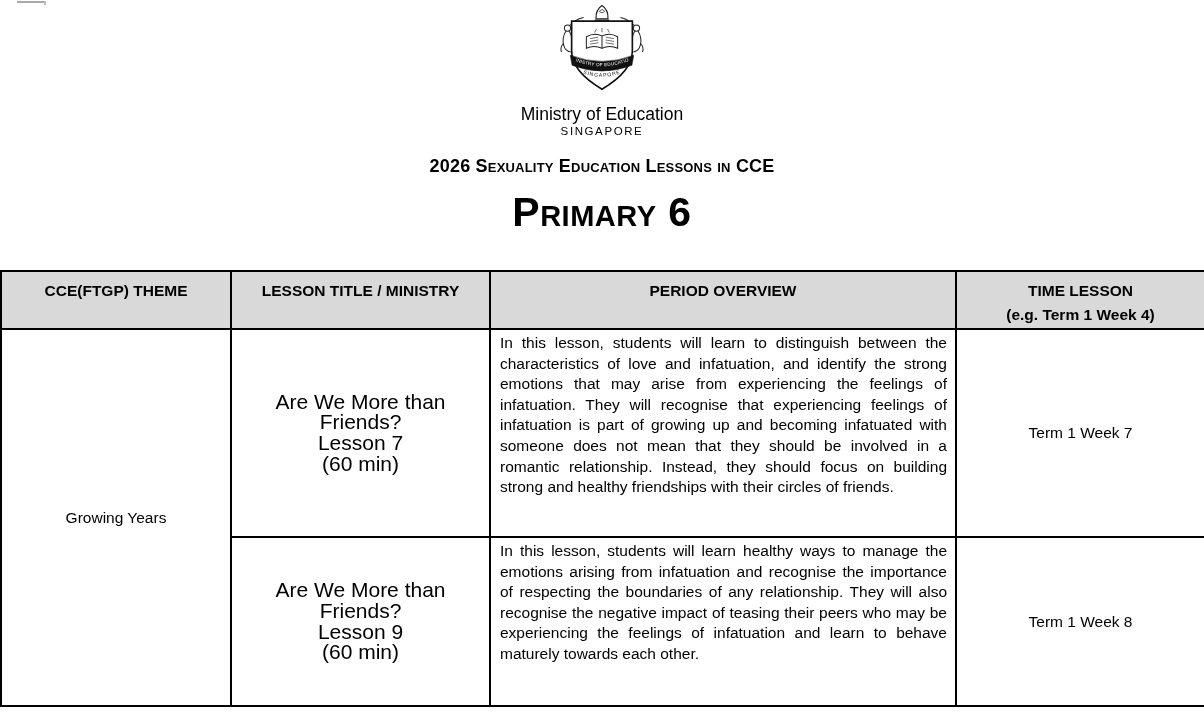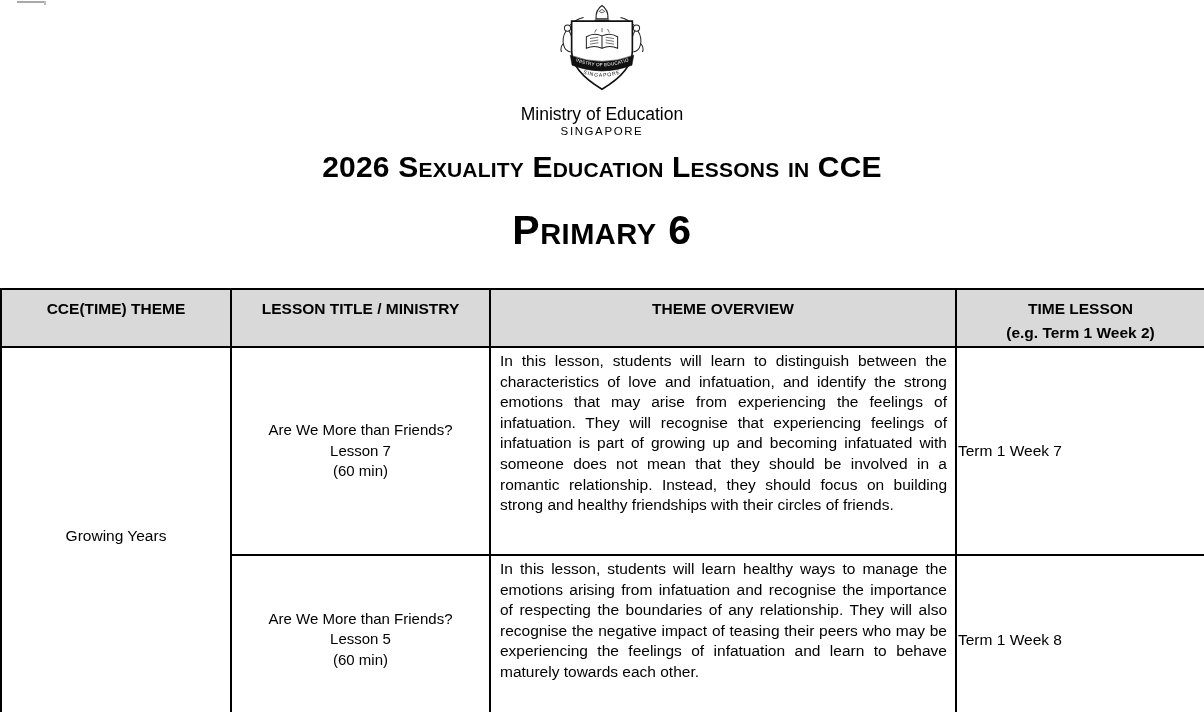--- a/index.html
+++ b/index.html
@@ -8,52 +8,52 @@
     font-family:"Liberation Sans",sans-serif;position:relative;overflow:hidden;
   }
   .artifact-line{position:absolute;top:1px;left:17px;width:28px;height:2px;background:#a9a9a9;}
   .artifact-tick{position:absolute;top:1px;left:44px;width:2px;height:4px;background:#bdbdbd;}
 
   .page-header{text-align:center;}
   .crest{display:block;margin:3px auto 0 auto;}
   .ministry-caption{font-size:17.5px;line-height:20px;margin-top:4px;}
   .ministry-country{font-size:11.5px;letter-spacing:1.6px;line-height:13px;margin-top:1px;}
   .doc-title{
-    margin-top:16px;font-weight:bold;font-size:30px;line-height:25px;
+    margin-top:16px;font-weight:bold;font-size:18px;line-height:25px;
     font-variant:small-caps;letter-spacing:0.2px;
   }
   .page-title{
-    margin-top:31px;font-weight:bold;font-size:41px;line-height:41px;
+    margin-top:13px;font-weight:bold;font-size:41px;line-height:41px;
     font-variant:small-caps;letter-spacing:0.5px;
   }
 
   table.lessons{
     border-collapse:collapse;table-layout:fixed;width:1204px;margin-top:37px;
   }
   table.lessons col.c1{width:230px;}
   table.lessons col.c2{width:259px;}
   table.lessons col.c3{width:466px;}
   table.lessons col.c4{width:249px;}
   table.lessons th, table.lessons td{border:2px solid #000;box-sizing:border-box;}
   table.lessons thead th{
     background:#d9d9d9;font-size:15.5px;font-weight:bold;
     vertical-align:top;padding-top:7px;height:52px;line-height:24px;
   }
   td.theme-cell{
     text-align:center;vertical-align:middle;font-size:15.5px;
   }
   td.title-cell{
-    text-align:center;vertical-align:middle;font-size:15px;line-height:20.6px;margin-top:28px;
+    text-align:center;vertical-align:middle;font-size:21px;line-height:20.6px;margin-top:28px;
   }
   td.overview-cell{
     vertical-align:top;text-align:justify;text-justify:inter-word;
     font-size:15.5px;line-height:20.6px;padding:3px 8px 14px 9px;
   }
   td.time-cell{
-    vertical-align:middle;font-size:15.5px;border-radius:13px;
+    text-align:center;vertical-align:middle;font-size:15.5px;border-radius:13px;
   }
   tr.row1 td{height:208px;}
   tr.row2 td{height:169px;}
 </style>
 </head>
 <body>
 
 <div class="artifact-line"></div>
 <div class="artifact-tick"></div>
 
@@ -124,43 +124,43 @@
 
 <table class="lessons">
   <colgroup>
       <col class="c1">
       <col class="c2">
       <col class="c3">
       <col class="c4">
     </colgroup>
   <thead>
     <tr>
-      <th>CCE(TIME) THEME</th>
+      <th>CCE(FTGP) THEME</th>
       <th>LESSON TITLE / MINISTRY</th>
-      <th>THEME OVERVIEW</th>
+      <th>PERIOD OVERVIEW</th>
       <th>
         <div>TIME LESSON</div>
-        <div>(e.g. Term 1 Week 2)</div>
+        <div>(e.g. Term 1 Week 4)</div>
       </th>
     </tr>
   </thead>
   <tbody>
     <tr class="row1">
       <td class="theme-cell" rowspan="2">Growing Years</td>
       <td class="title-cell">
         <div>Are We More than Friends?</div>
         <div>Lesson 7</div>
         <div>(60 min)</div>
       </td>
       <td class="overview-cell">In this lesson, students will learn to distinguish between the characteristics of love and infatuation, and identify the strong emotions that may arise from experiencing the feelings of infatuation. They will recognise that experiencing feelings of infatuation is part of growing up and becoming infatuated with someone does not mean that they should be involved in a romantic relationship. Instead, they should focus on building strong and healthy friendships with their circles of friends.</td>
       <td class="time-cell">Term 1 Week 7</td>
     </tr>
     <tr class="row2">
       <td class="title-cell">
         <div>Are We More than Friends?</div>
-        <div>Lesson 5</div>
+        <div>Lesson 9</div>
         <div>(60 min)</div>
       </td>
       <td class="overview-cell">In this lesson, students will learn healthy ways to manage the emotions arising from infatuation and recognise the importance of respecting the boundaries of any relationship. They will also recognise the negative impact of teasing their peers who may be experiencing the feelings of infatuation and learn to behave maturely towards each other.</td>
       <td class="time-cell">Term 1 Week 8</td>
     </tr>
   </tbody>
 </table>
 
 </body></html>

